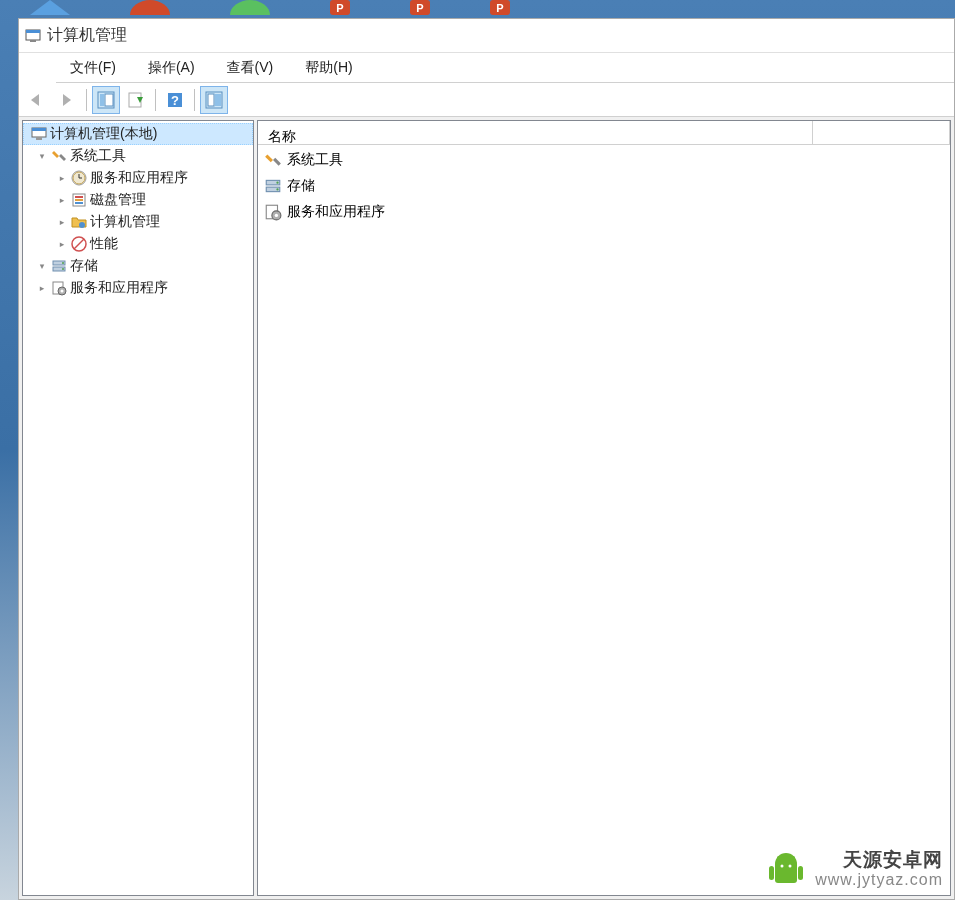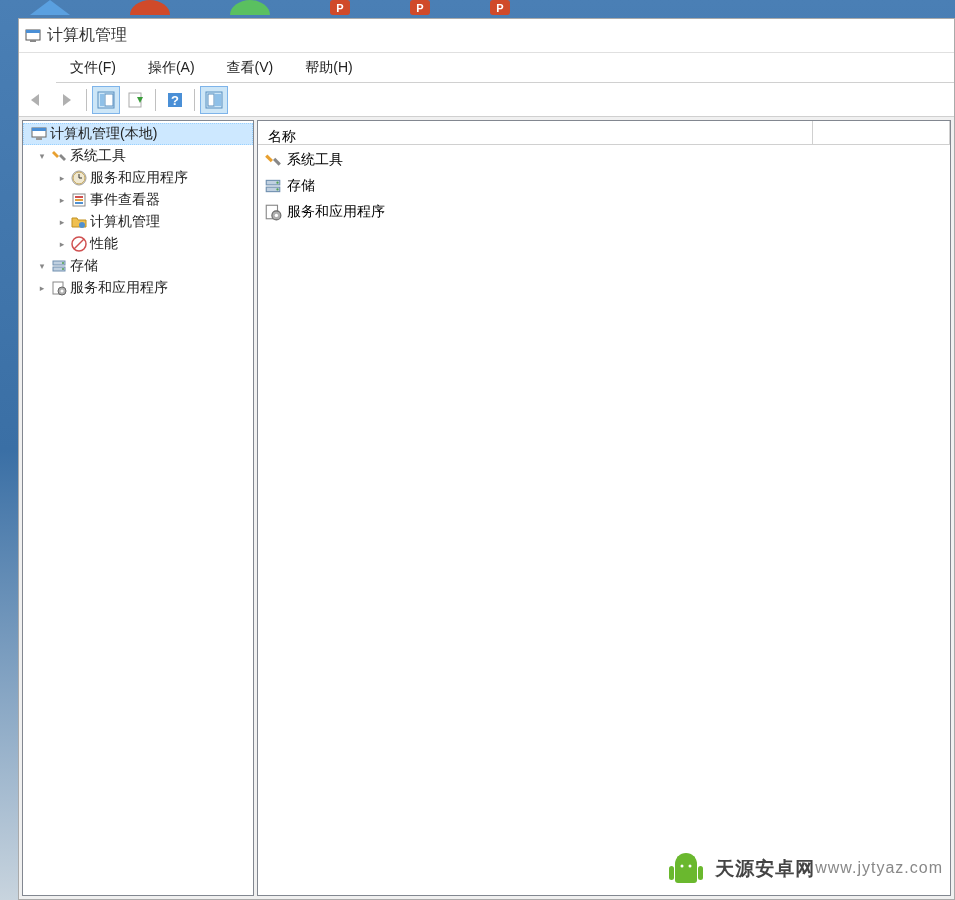--- a/index.html
+++ b/index.html
@@ -192,21 +192,21 @@
   display: flex;
   align-items: center;
   gap: 8px;
 }
 .wm-logo {
   width: 42px;
   height: 42px;
 }
 .wm-text {
   display: flex;
-  flex-direction: row;
+  flex-direction: column;
   line-height: 1.1;
   text-align: right;
 }
 .wm-text .t1 {
   font-size: 19px;
   font-weight: bold;
   color: #444;
   letter-spacing: 1px;
 }
 .wm-text .t2 {
@@ -351,21 +351,21 @@
         <span class="tree-indent" style="width:28px"></span>
         <span class="tree-expand">▸</span>
         <span class="tree-icon">
           <svg viewBox="0 0 16 16" width="16" height="16">
               <rect x="2" y="2" width="12" height="12" fill="#fff" stroke="#888"></rect>
               <rect x="4" y="4" width="8" height="2" fill="#d05050"></rect>
               <rect x="4" y="7" width="8" height="2" fill="#e0a040"></rect>
               <rect x="4" y="10" width="8" height="2" fill="#5090d0"></rect>
             </svg>
         </span>
-        <span class="tree-label">事件查看器</span>
+        <span class="tree-label">磁盘管理</span>
       </div>
 
       <div class="tree-node">
         <span class="tree-indent" style="width:28px"></span>
         <span class="tree-expand">▸</span>
         <span class="tree-icon">
           <svg viewBox="0 0 16 16" width="16" height="16">
               <path d="M1,4 L6,4 L7,6 L15,6 L15,13 L1,13 Z" fill="#f0c050" stroke="#c09020"></path>
               <circle cx="11" cy="11" r="3" fill="#5090d0"></circle>
             </svg>

